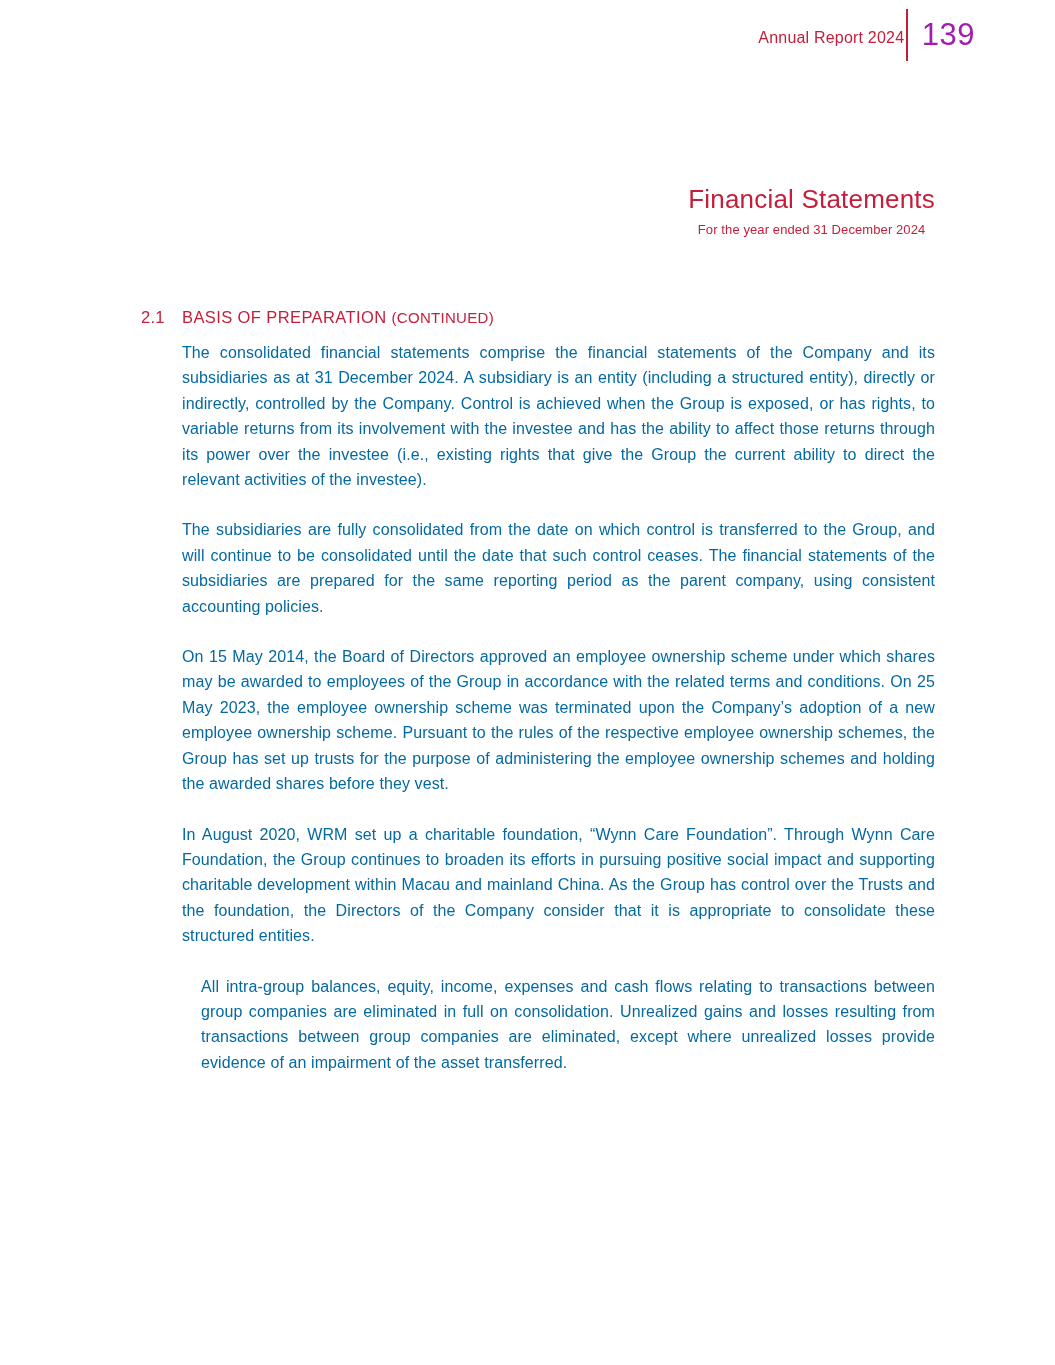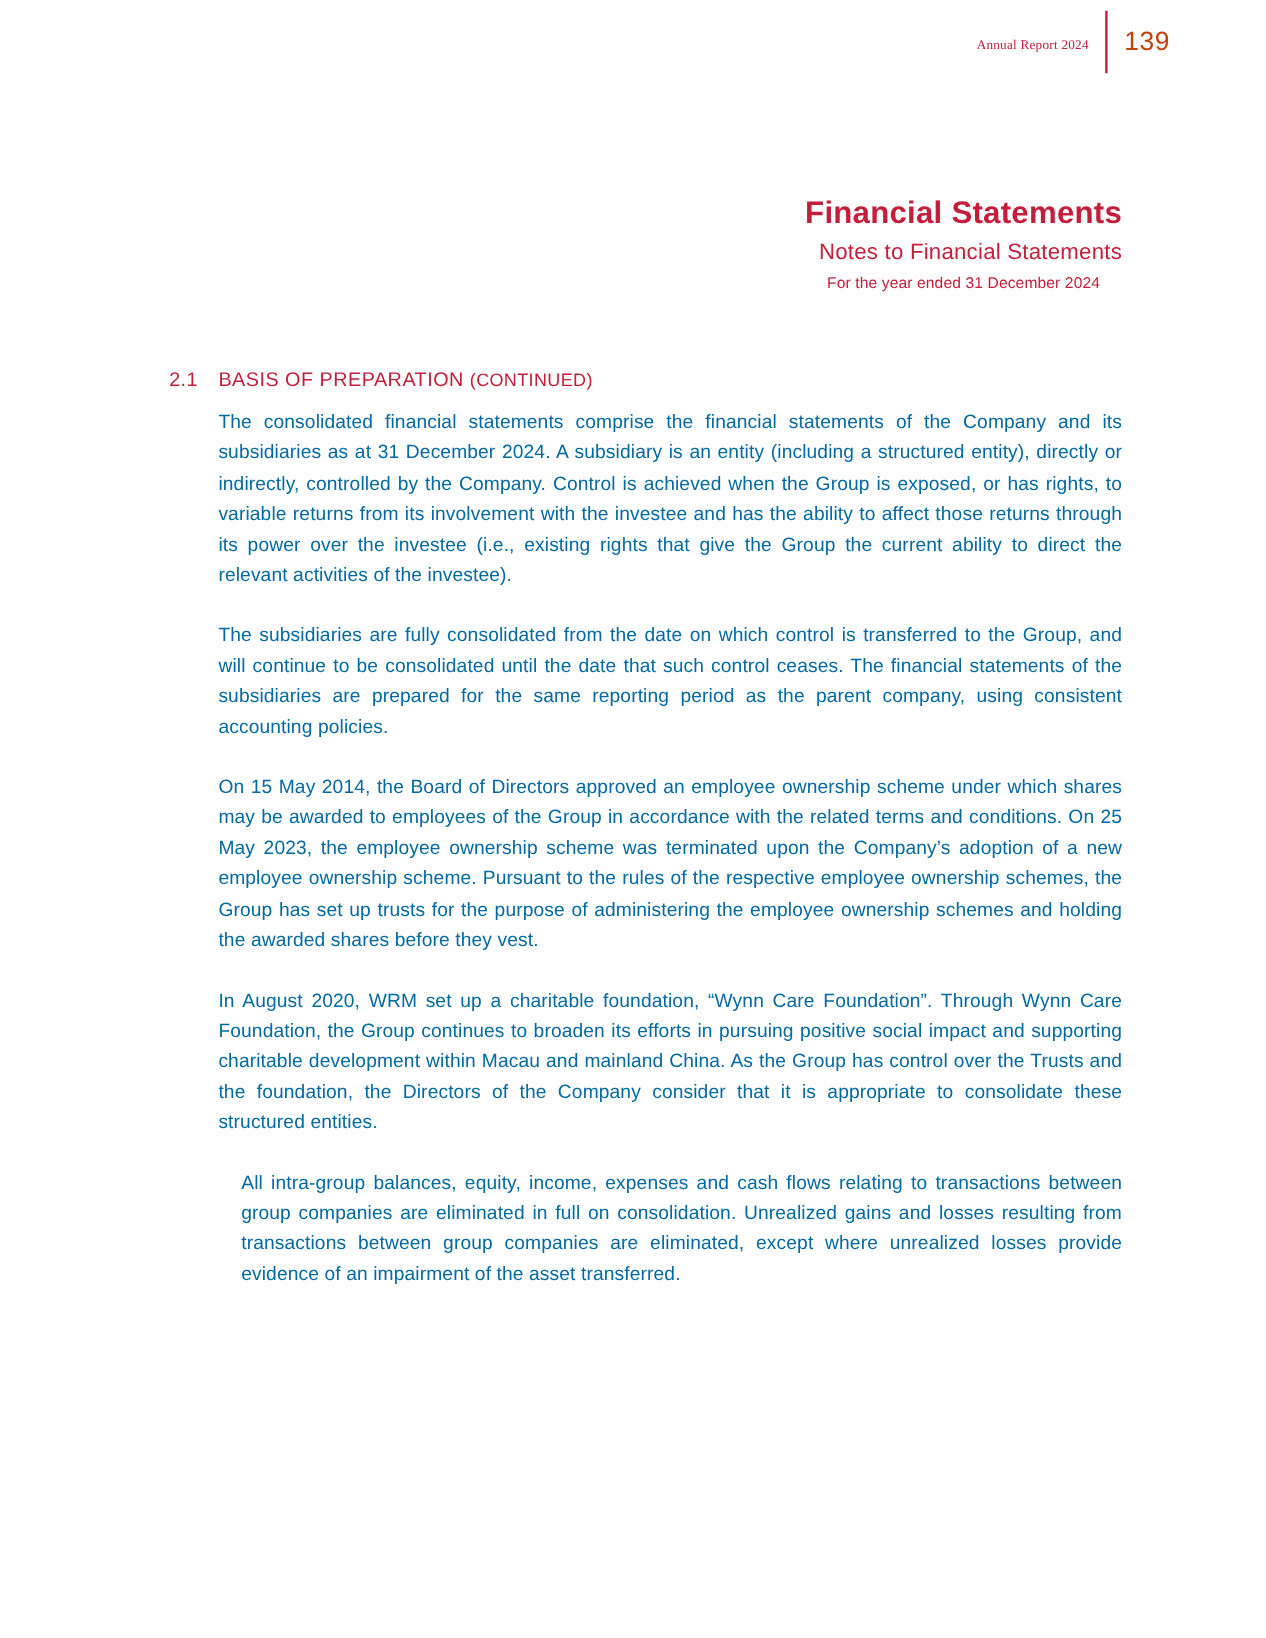--- a/index.html
+++ b/index.html
@@ -20,53 +20,53 @@
   .running-header {
     position: absolute;
     top: 8px;
     right: 80px;
     display: flex;
     align-items: center;
     height: 54px;
   }
   .running-header .report-label {
     color: #C41E3A;
-    font-size: 11px;
+    font-size: 16px;
     letter-spacing: 0.2px;
-    padding-right: 14px;
+    padding-right: 2px;
     position: relative;
     top: 3px;
-    font-family: Liberation Serif, serif;
   }
   .running-header .divider {
     width: 1.5px;
     height: 52px;
     background: #C41E3A;
   }
   .running-header .page-number {
-    color: #c2410c;
-    font-size: 22px;
+    color: #a21caf;
+    font-size: 31px;
     font-weight: 400;
     padding-left: 14px;
     letter-spacing: 0.5px;
   }
 
   
   .title-block {
     position: absolute;
     top: 163px;
     right: 120px;
     text-align: right;
     color: #C41E3A;
   }
   .title-block .doc-title {
     font-size: 26px;
-    font-weight: 700;
+    font-weight: 400;
     letter-spacing: 0.2px;
     line-height: 1.15;
+    margin-top: 22px;
   }
   .title-block .doc-subtitle {
     font-size: 18.5px;
     font-weight: 400;
     margin-top: 6px;
     letter-spacing: 0.2px;
   }
   .title-block .doc-period {
     font-size: 13px;
     font-weight: 400;
@@ -130,21 +130,20 @@
 <div class="page">
 
   <div class="running-header">
     <span class="report-label">Annual Report 2024</span>
     <span class="divider"></span>
     <span class="page-number">139</span>
   </div>
 
   <div class="title-block">
     <div class="doc-title">Financial Statements</div>
-    <div class="doc-subtitle">Notes to Financial Statements</div>
     <div class="doc-period">For the year ended 31 December 2024</div>
   </div>
 
   <div class="content">
 
     <div class="section-heading-row">
       <span class="section-number">2.1</span>
       <h2 class="section-heading"><span>BASIS OF PREPARATION</span> <span class="section-continued">(CONTINUED)</span></h2>
     </div>
 

